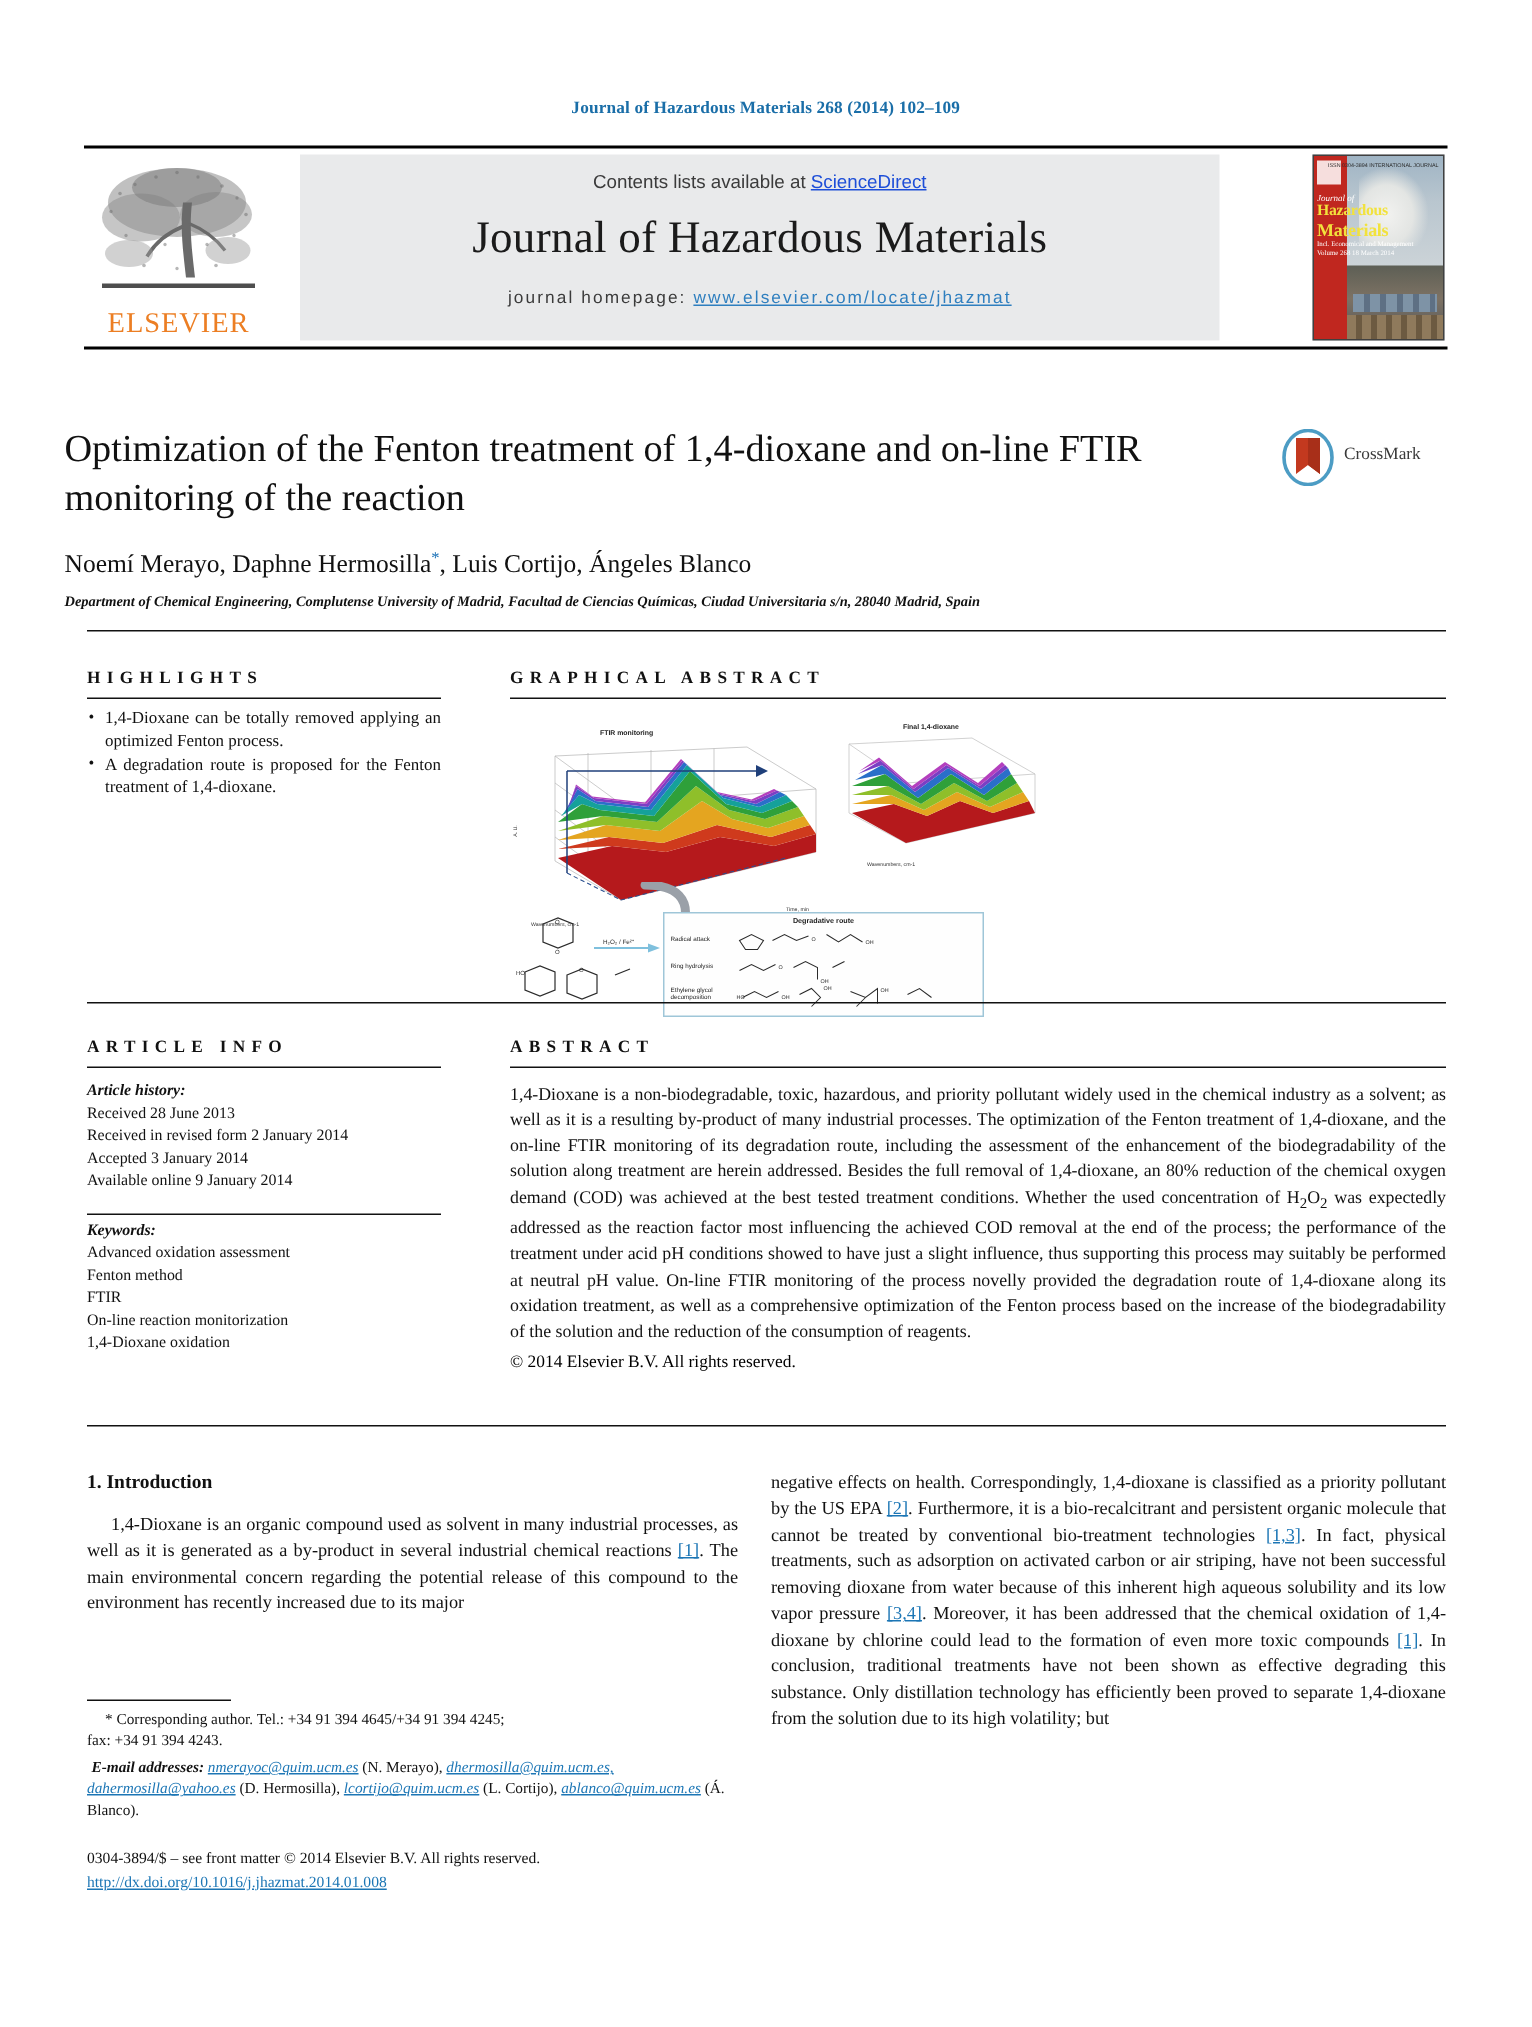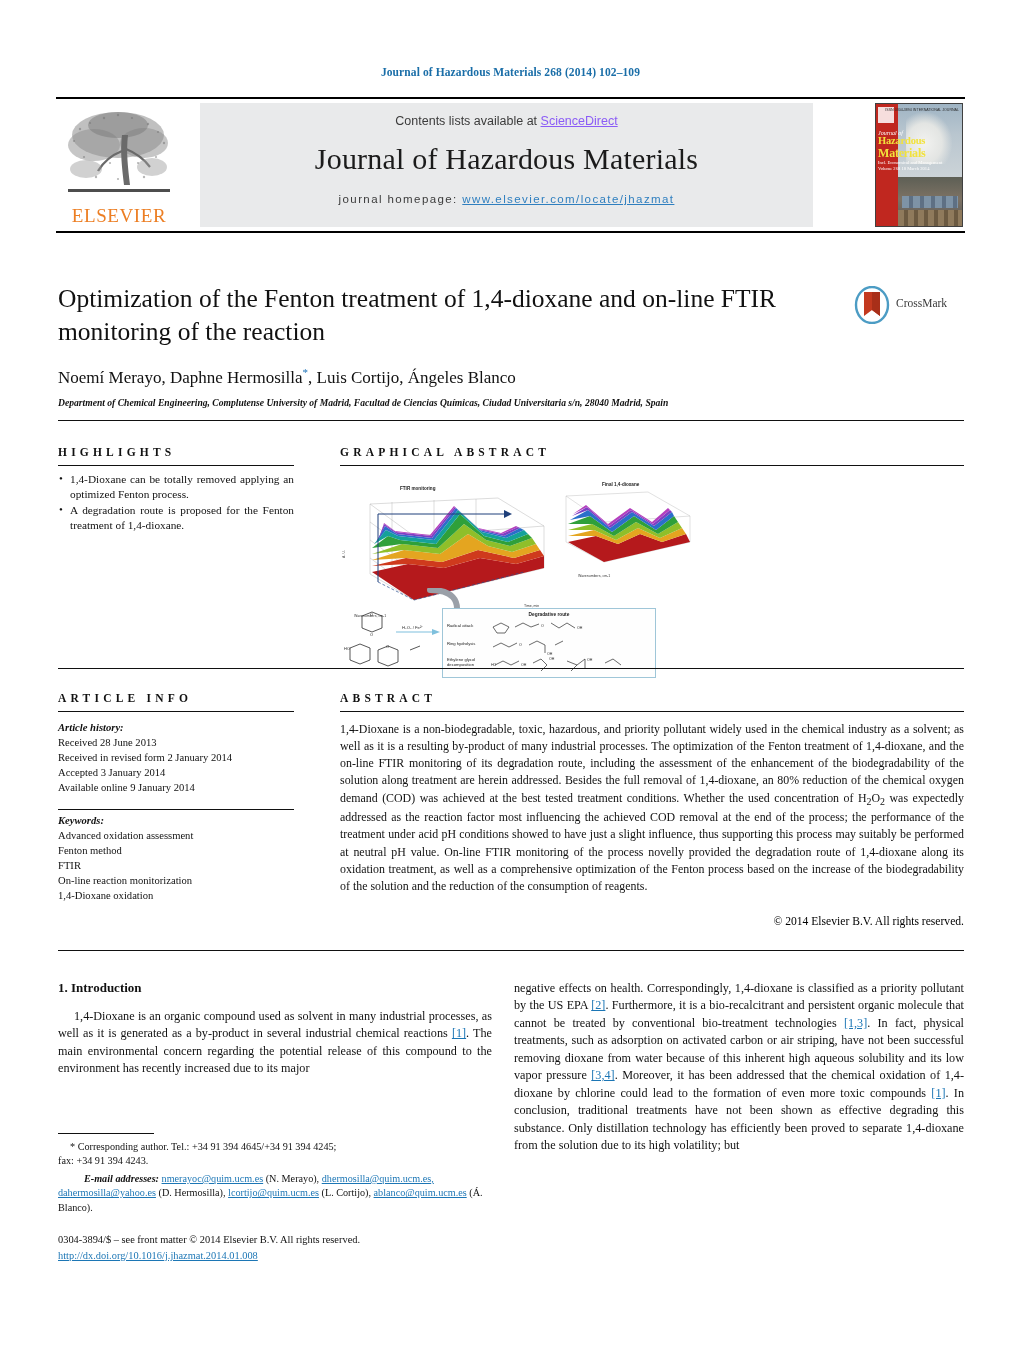--- a/index.html
+++ b/index.html
@@ -51,21 +51,21 @@
     position: absolute; left: 144px; top: 4px;
     width: 613px; height: 124px;
     background: #e9eaeb;
     text-align: center;
   }
   .contents-line {
     margin-top: 11px;
     font-family: "Liberation Sans", sans-serif;
     font-size: 12.5px; color: #3b3b3b;
   }
-  .contents-line .sd { color: #8b5cf6; }
+  .contents-line .sd { color: #1d4ed8; }
   .journal-title {
     margin-top: 14px;
     font-family: "Liberation Serif", serif;
     font-size: 30px; color: #1b1b1b;
     letter-spacing: .2px;
   }
   .homepage-line {
     margin-top: 17px;
     font-family: "Liberation Sans", sans-serif;
     font-size: 11.5px; color: #3b3b3b;
@@ -96,21 +96,21 @@
      font-family:"Liberation Serif",serif; line-height:1.0; }
   .cover-t1 { font-size:6px; color:#ffffff; font-style:italic;}
   .cover-t2 { font-size:10.5px; color:#f2e23c; font-weight:bold; letter-spacing:-.2px;}
   .cover-t3 { font-size:12px; color:#f2e23c; font-weight:bold; letter-spacing:-.2px;}
   .cover-t4 { font-size:4.6px; color:#ffffff; margin-top:2px;}
   .cover-t5 { font-size:4.6px; color:#ffffff; margin-top:2px;}
   .cover-top-right { position:absolute; right:3px; top:4px; text-align:right;
      font-family:"Liberation Sans",sans-serif; font-size:3.6px; color:#2b2b2b; line-height:1.5;}
 
   
-  .title-block { position: absolute; left: 58px; top: 283px; width: 790px; }
+  .title-block { position: absolute; left: 43px; top: 283px; width: 790px; }
   .art-title {
     font-family: "Liberation Serif", serif;
     font-size: 25.5px; line-height: 1.28; color: #111;
     font-weight: normal;
     margin: 0;
   }
   .authors {
     margin-top: 18px;
     font-family: "Liberation Serif", serif;
     font-size: 17px; color: #111;
@@ -199,21 +199,21 @@
     font-family: "Liberation Serif", serif;
     font-size: 10.6px; line-height: 1.42; color:#111;
   }
   .ai-body .it { font-style: italic; font-weight: bold; }
 
   .abs-body {
     margin-top: 9px;
     font-family: "Liberation Serif", serif;
     font-size: 11.9px; line-height: 1.44; text-align: justify; color:#111;
   }
-  .abs-copy { margin-top: 20px; text-align: right; font-size: 11.6px; }
+  .abs-copy { margin-top: 5px; text-align: left; font-size: 11.6px; }
 
   
   .body-col-l { position:absolute; left: 58px; top: 980px; width: 434px; }
   .body-col-r { position:absolute; left: 514px; top: 980px; width: 450px; }
   h2.secnum {
     font-family:"Liberation Serif",serif;
     font-size: 13px; font-weight: bold; margin: 0 0 12px 0; color:#111;
   }
   p.body {
     font-family:"Liberation Serif",serif;
@@ -224,21 +224,21 @@
 
   
   .footnote-rule {
     position:absolute; left:58px; top:1133px; width: 96px; border-top: 1.2px solid #111;
   }
   .footnotes {
     position:absolute; left:58px; top:1140px; width: 434px;
     font-family:"Liberation Serif",serif; font-size:10.2px; line-height:1.42; color:#111;
   }
   .footnotes .ind { text-indent: 12px; }
-  .mail { color:#1c76b5; }
+  .mail { color:#1c76b5;font-style:italic; }
   .emails { margin-top: 3px; }
   .copyline {
     position:absolute; left:58px; top:1232px; width: 460px;
     font-family:"Liberation Serif",serif; font-size:10.4px; line-height:1.5; color:#111;
   }
   .doi { color:#1c76b5; }
 </style>
 </head>
 <body>
 
@@ -512,21 +512,21 @@
 
   <div class="body-col-r">
     <p class="body" style="text-indent:0;"><span>negative effects on health. Correspondingly, 1,4-dioxane is classified as a priority pollutant by the US EPA </span><a class="ref" href="#">[2]</a><span>. Furthermore, it is a bio-recalcitrant and persistent organic molecule that cannot be treated by conventional bio-treatment technologies </span><a class="ref" href="#">[1,3]</a><span>. In fact, physical treatments, such as adsorption on activated carbon or air striping, have not been successful removing dioxane from water because of this inherent high aqueous solubility and its low vapor pressure </span><a class="ref" href="#">[3,4]</a><span>. Moreover, it has been addressed that the chemical oxidation of 1,4-dioxane by chlorine could lead to the formation of even more toxic compounds </span><a class="ref" href="#">[1]</a><span>. In conclusion, traditional treatments have not been shown as effective degrading this substance. Only distillation technology has efficiently been proved to separate 1,4-dioxane from the solution due to its high volatility; but</span></p>
   </div>
 
   <div class="footnote-rule"></div>
   <div class="footnotes">
     <div class="ind">* Corresponding author. Tel.: +34 91 394 4645/+34 91 394 4245;</div>
     <div>fax: +34 91 394 4243.</div>
     <div class="emails">
-      <span style="font-style:italic; font-weight:bold; margin-left:26px;">E-mail addresses:</span>
+      <span style="font-style:italic; font-weight:bold; margin-left:3px;">E-mail addresses:</span>
       <a class="mail" href="#">nmerayoc@quim.ucm.es</a><span> (N. Merayo),</span>
       <a class="mail" href="#">dhermosilla@quim.ucm.es,</a>
       <a class="mail" href="#">dahermosilla@yahoo.es</a><span> (D. Hermosilla),</span>
       <a class="mail" href="#">lcortijo@quim.ucm.es</a><span> (L. Cortijo),</span>
       <a class="mail" href="#">ablanco@quim.ucm.es</a><span> (Á. Blanco).</span>
     </div>
   </div>
 
   <div class="copyline">
     <div>0304-3894/$ – see front matter © 2014 Elsevier B.V. All rights reserved.</div>

